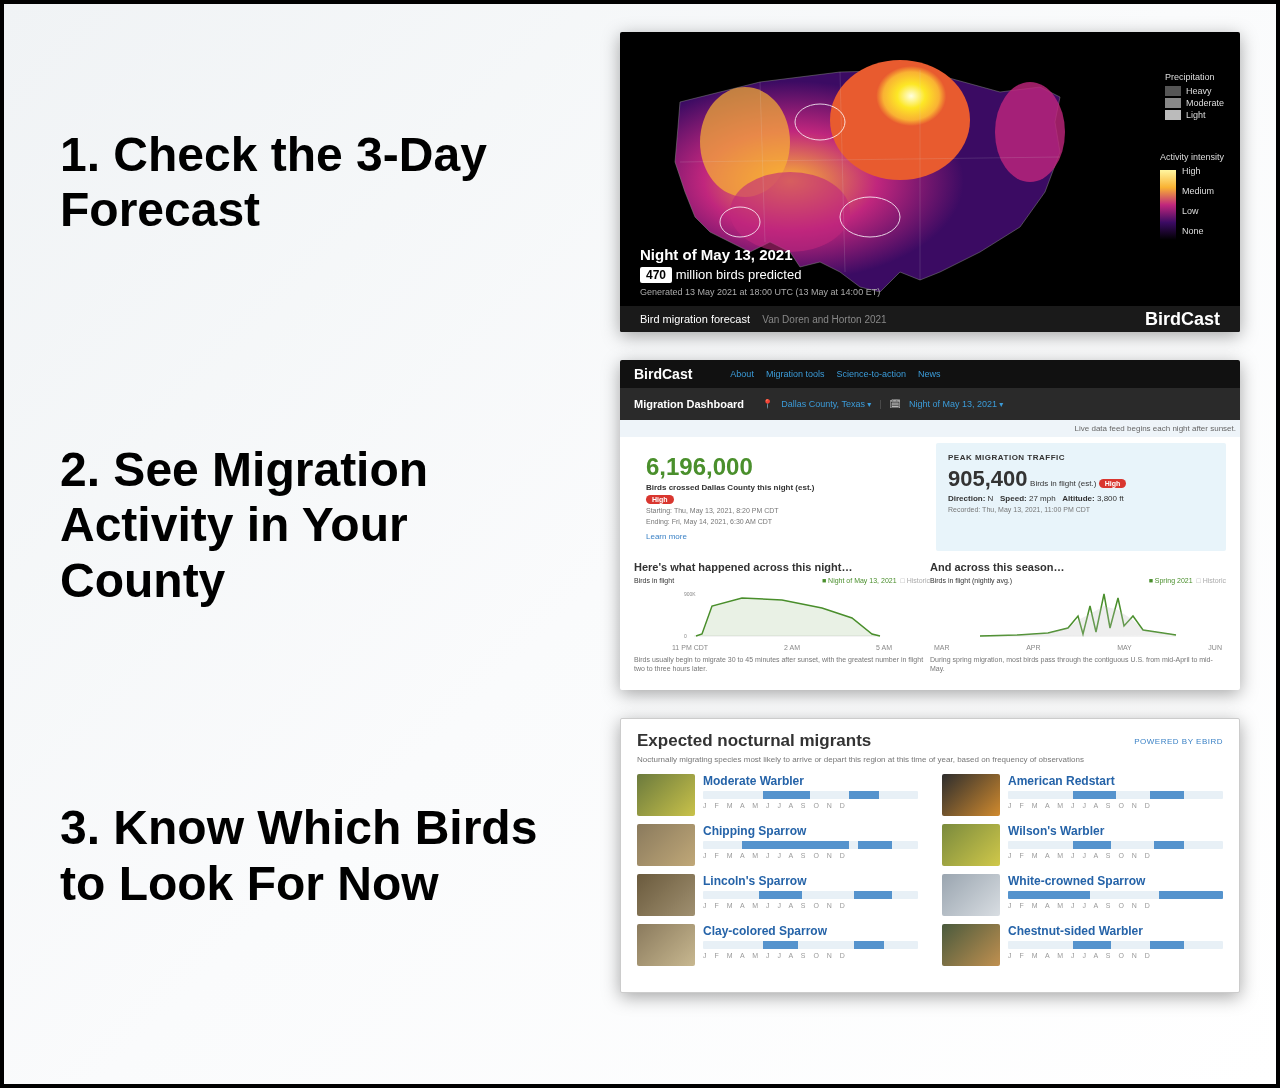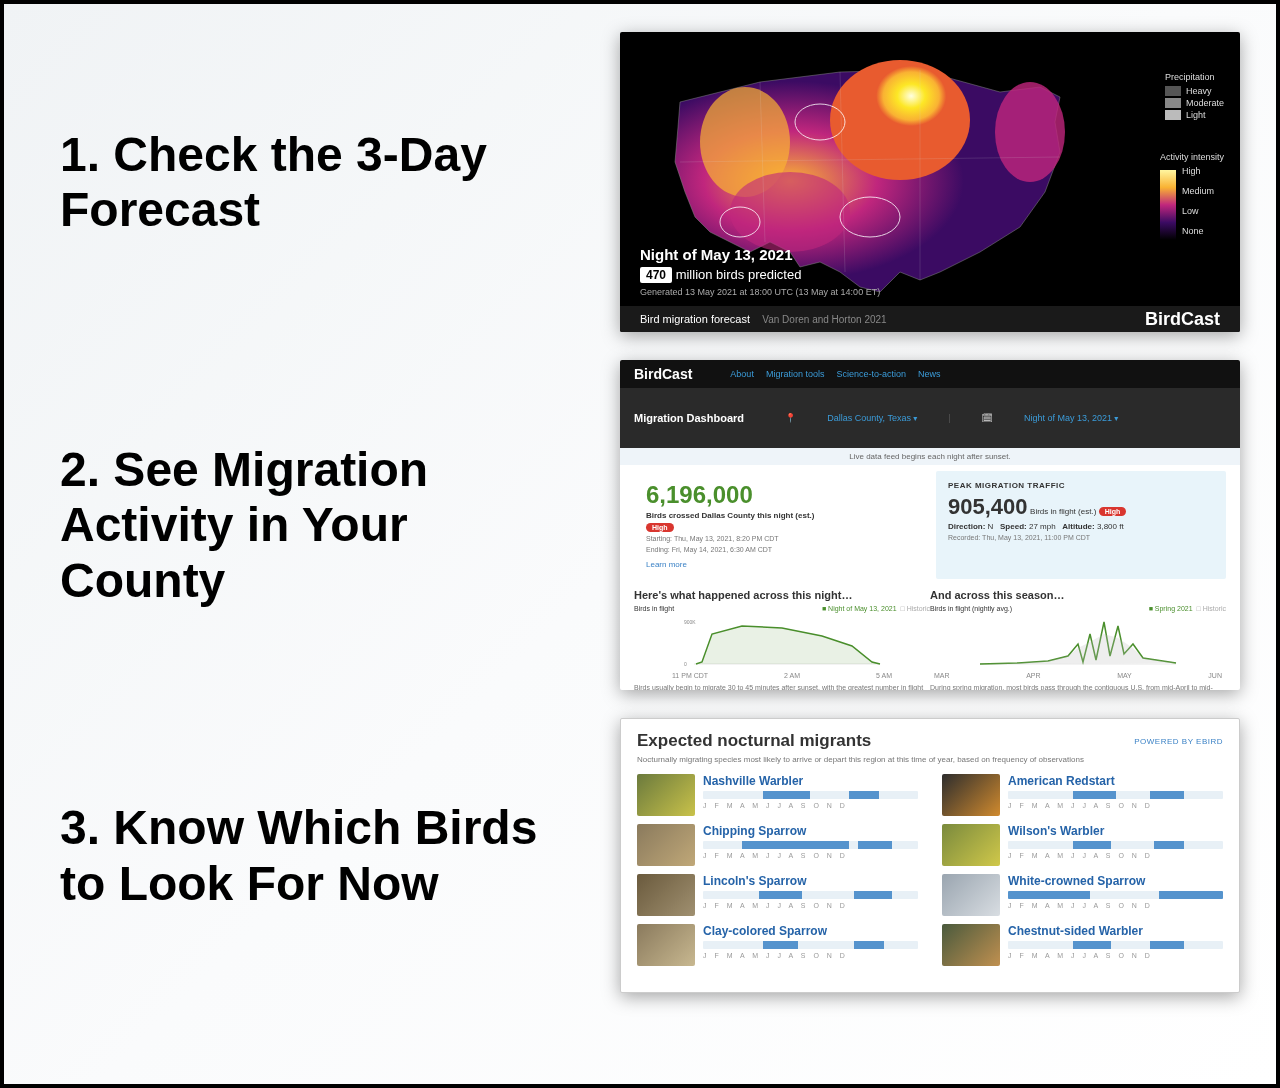--- a/index.html
+++ b/index.html
@@ -109,30 +109,30 @@
     background: #111; color: #fff;
     height: 28px;
     display: flex; align-items: center;
     padding: 0 14px; gap: 18px;
   }
   .dash-top .brand { font-weight: 700; font-size: 14px; margin-right: 20px; }
   .dash-top a { color: #3b9bd8; font-size: 9px; text-decoration: none; }
   .dash-sub {
     background: #2a2a2a; color: #fff;
     display: flex; align-items: center;
-    padding: 24px 14px; gap: 31px;
+    padding: 10px 14px; gap: 8px;
     font-size: 9px;
   }
   .dash-sub .title { font-weight: 600; font-size: 11px; margin-right: 10px; }
   .dash-sub .sel { color: #3b9bd8; }
   .dash-sub .sel::after { content: " ▾"; font-size: 8px; }
   .dash-sub .pipe { color: #555; }
   .dash-body { padding: 0 14px; }
   .dash-feed-note {
-    text-align: center;
+    text-align: right;
     background: #eef4f9;
     padding: 4px; font-size: 8px; color: #666;
     margin-top: 0;
   }
   .dash-cards {
     display: flex; gap: 12px;
     margin-top: 6px;
   }
   .dash-card {
     flex: 1;
@@ -400,21 +400,21 @@
         <div class="title">Expected nocturnal migrants</div>
         <div class="powered">
           <span>POWERED BY </span><span>EBIRD</span>
         </div>
       </div>
       <div class="migrants-sub">Nocturnally migrating species most likely to arrive or depart this region at this time of year, based on frequency of observations</div>
       <div class="migrants-grid" id="migrants-grid">
           <div class="migrant">
     <div class="thumb" style="background:linear-gradient(135deg,#6b7a3d,#c9c24a)"></div>
     <div class="info">
-      <div class="name">Nashville Warbler</div>
+      <div class="name">Moderate Warbler</div>
       <div class="bar">
         <div class="fill" style="left:28%;width:22%"></div>
         <div class="fill" style="left:68%;width:14%"></div>
       </div>
       <div class="months">J F M A M J J A S O N D</div>
     </div>
           </div>
           <div class="migrant">
     <div class="thumb" style="background:linear-gradient(135deg,#2d2d2d,#d08a2e)"></div>
     <div class="info">

